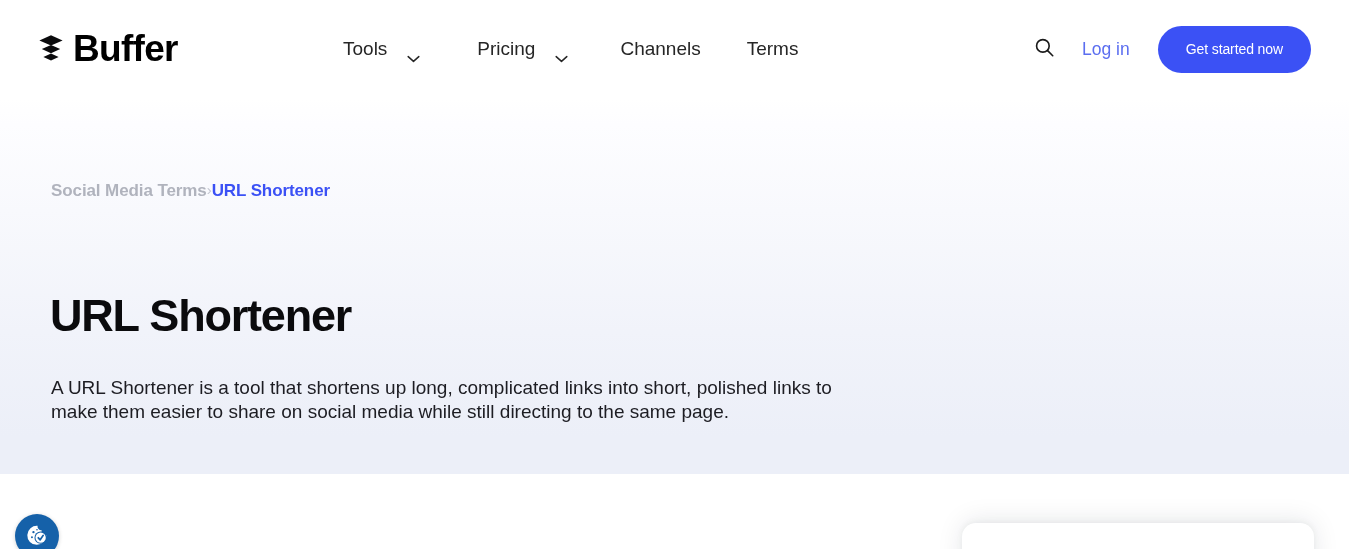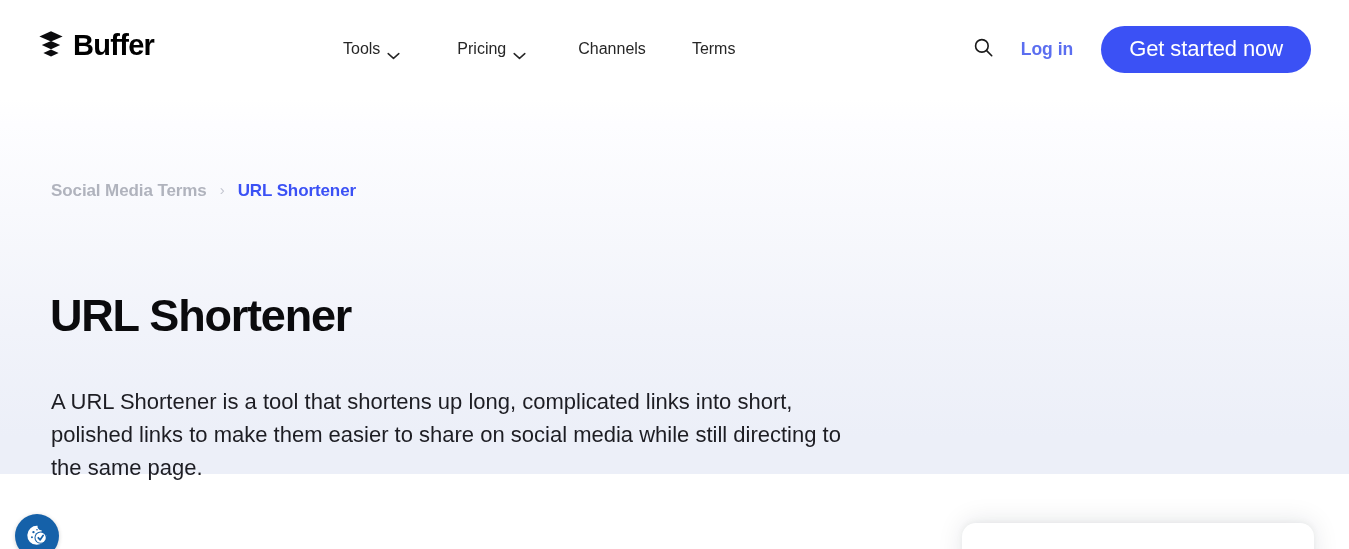--- a/index.html
+++ b/index.html
@@ -37,41 +37,41 @@
     position: absolute;
     left: 38px;
     top: 30px;
     display: flex;
     align-items: center;
     gap: 9px;
     text-decoration: none;
   }
   .brand-mark { width: 26px; height: 30px; display: block; }
   .brand-name {
-    font-size: 29px;
+    font-size: 37px;
     font-weight: 700;
     color: #000000;
     letter-spacing: -0.7px;
     line-height: 1;
   }
 
   .main-nav {
     position: absolute;
     left: 343px;
     top: 0;
     height: 98px;
     display: flex;
     align-items: center;
     gap: 0;
   }
   .nav-item {
     display: flex;
     align-items: center;
-    gap: 7px;
-    font-size: 16px;
+    gap: 20px;
+    font-size: 19px;
     color: #262626;
     font-weight: 400;
     text-decoration: none;
     cursor: pointer;
     white-space: nowrap;
   }
   .nav-gap-1 { margin-right: 57px; }
   .nav-gap-2 { margin-right: 52px; }
   .nav-gap-3 { margin-right: 46px; }
   .chev {
@@ -92,35 +92,35 @@
   .search-btn {
     width: 34px; height: 34px;
     display: flex; align-items: center; justify-content: center;
     background: none; border: none; cursor: pointer;
     margin-right: 20px;
   }
   .login-link {
     font-size: 17.5px;
     color: #5b6ef0;
     text-decoration: none;
-    font-weight: 700;
+    font-weight: 400;
     margin-right: 28px;
     white-space: nowrap;
     cursor: pointer;
   }
   .cta-btn {
     display: inline-flex;
     align-items: center;
     justify-content: center;
     height: 47px;
     padding: 0 28px;
     border-radius: 999px;
     background: #3b51f5;
     color: #ffffff;
-    font-size: 22px;
+    font-size: 14px;
     font-weight: 500;
     border: none;
     text-decoration: none;
     white-space: nowrap;
     cursor: pointer;
     letter-spacing: -0.1px;
   }
 
   
   .hero {
@@ -137,21 +137,20 @@
         #eceff8 100%);
     z-index: 10;
   }
 
   .breadcrumb {
     position: absolute;
     left: 51px;
     top: 84px;
     display: flex;
     align-items: flex-start;
-    gap: 13px;
     font-size: 17px;
     font-weight: 700;
     line-height: 1;
   }
   .crumb-parent {
     color: #b0b3bd;
     text-decoration: none;
     cursor: pointer;
     letter-spacing: -0.1px;
   }
@@ -176,24 +175,24 @@
     font-size: 45px;
     font-weight: 700;
     color: #0b0b0d;
     letter-spacing: -1.2px;
     line-height: 1.1;
   }
 
   .hero-desc {
     position: absolute;
     left: 51px;
-    top: 287px;
+    top: 278px;
     width: 790px;
-    font-size: 22px;
-    line-height: 33px;
+    font-size: 19px;
+    line-height: 24px;
     color: #1d1d23;
     font-weight: 400;
   }
 
   
   .lower {
     position: absolute;
     top: 474px; left: 0;
     width: 1349px;
     height: 75px;

